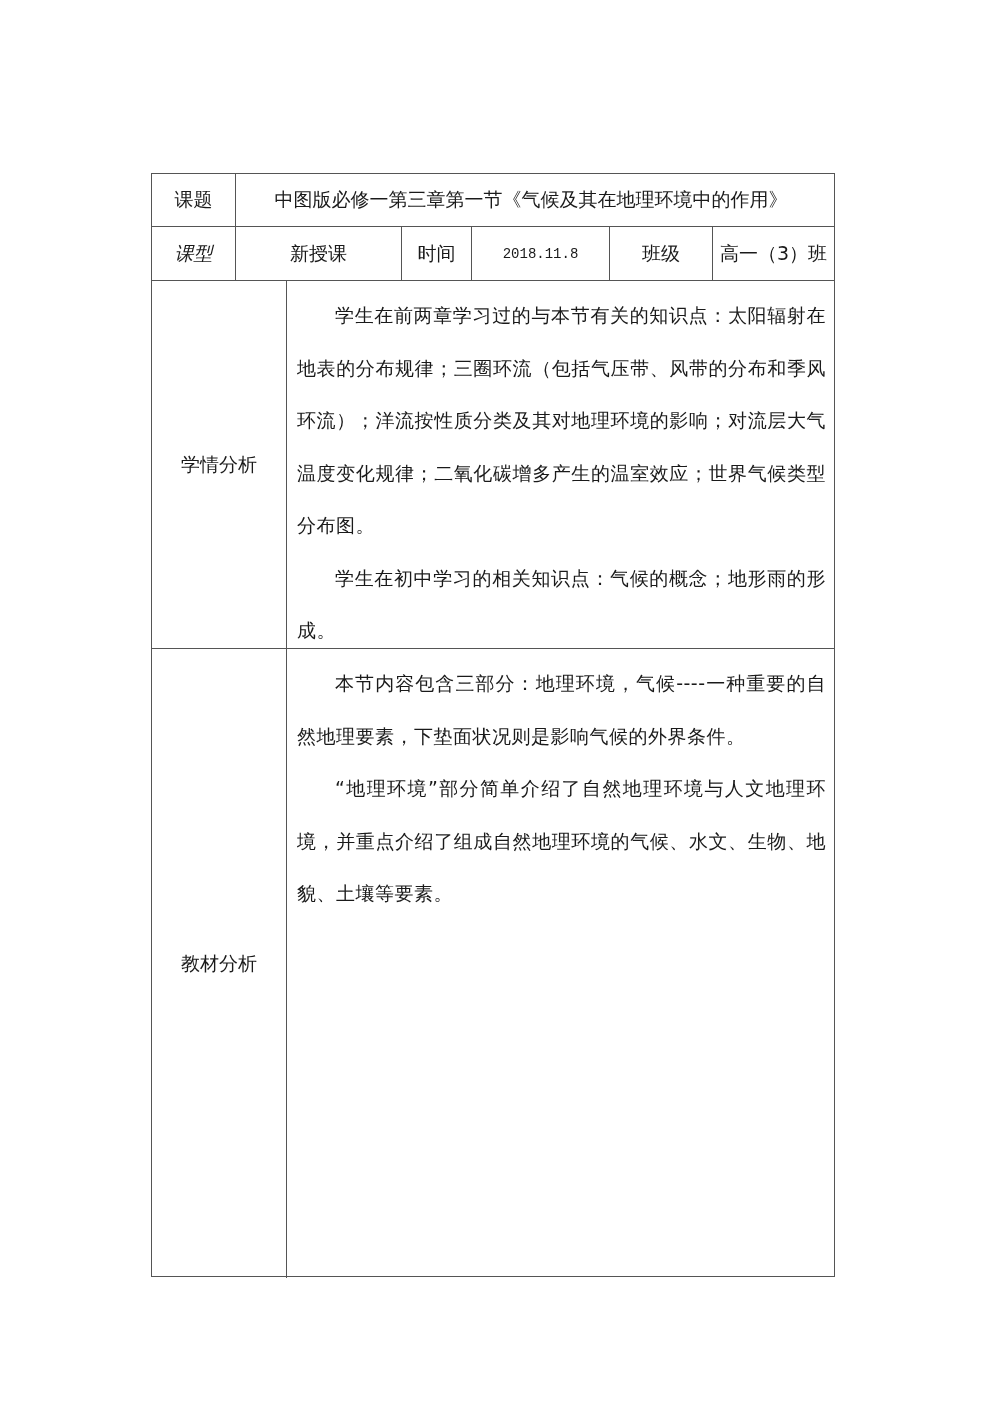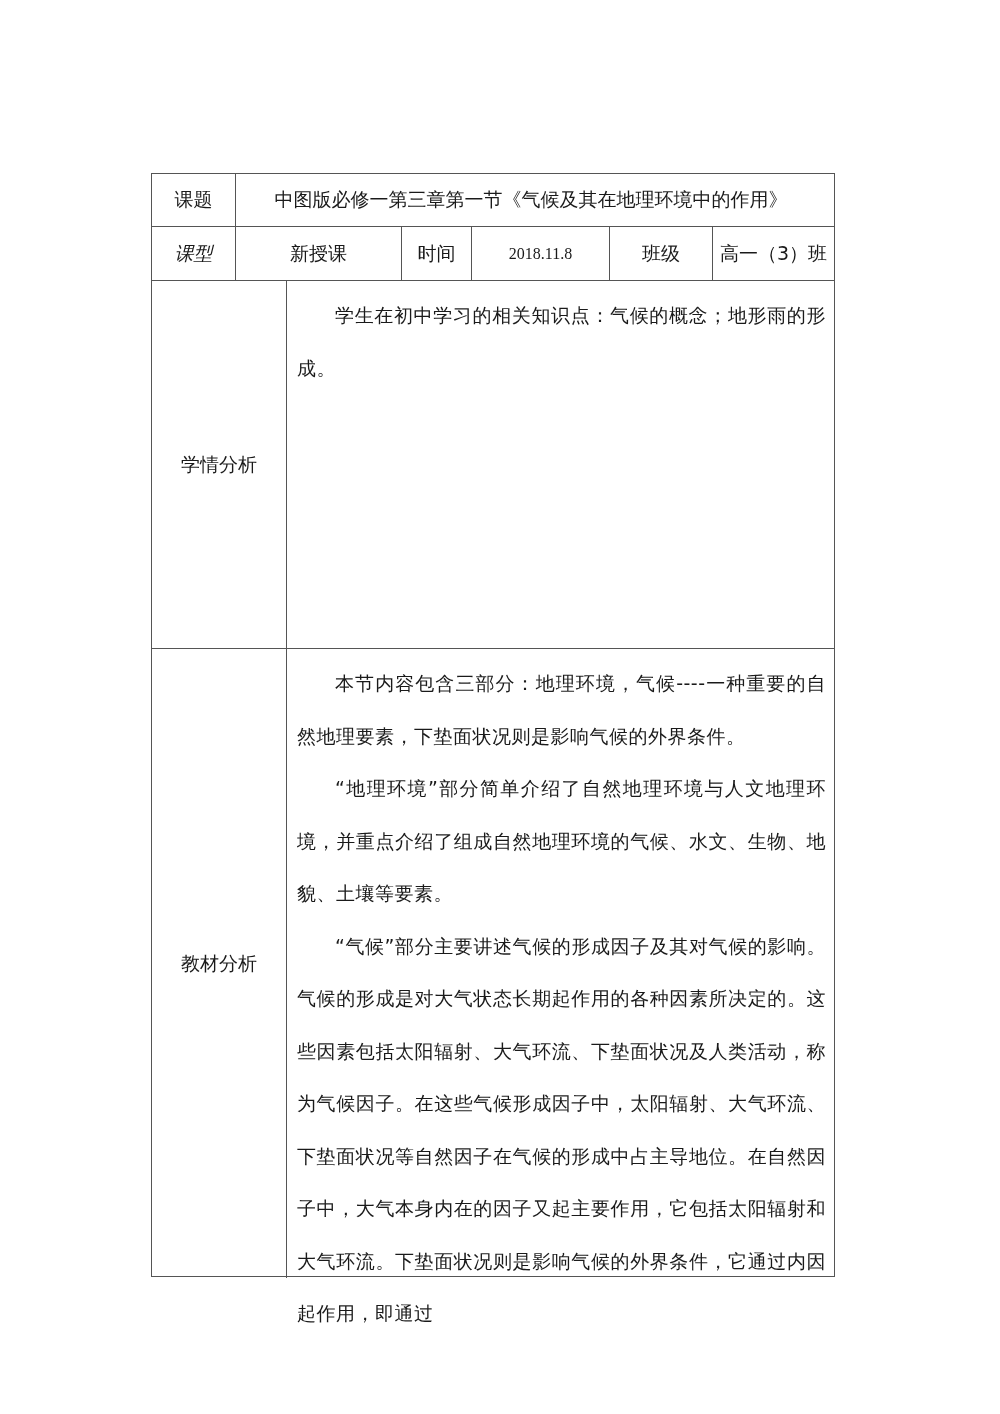--- a/index.html
+++ b/index.html
@@ -43,21 +43,21 @@
       top: 0;
       bottom: 0;
       box-sizing: border-box;
       display: flex;
       align-items: center;
       justify-content: center;
       font-size: 19px;
       border-right: 1.5px solid #555;
     }
     .cell.last { border-right: none; }
-    .mono { font-family: Liberation Serif, serif; font-size: 16px; }
+    .mono { font-family: Liberation Mono, monospace; font-size: 14px; }
     .content {
       position: absolute;
       top: 0; bottom: 0;
       box-sizing: border-box;
       padding: 8px 8px 0 10px;
     }
     .para {
       font-size: 19px;
       line-height: 52.5px;
       text-align: justify;
@@ -82,27 +82,27 @@
       <div class="cell" style="left:84px; width:166px;">新授课</div>
       <div class="cell" style="left:250px; width:70px;">时间</div>
       <div class="cell mono" style="left:320px; width:138px;">2018.11.8</div>
       <div class="cell" style="left:458px; width:103px;">班级</div>
       <div class="cell last" style="left:561px; right:0;">高一（3）班</div>
     </div>
 
     <div class="row" style="top:107px; height:368px;">
       <div class="cell" style="left:0; width:135px;">学情分析</div>
       <div class="content" style="left:135px; right:0;">
+        <p class="para indent">学生在前两章学习过的与本节有关的知识点：太阳辐射在地表的分布规律；三圈环流（包括气压带、风带的分布和季风环流）；洋流按性质分类及其对地理环境的影响；对流层大气温度变化规律；二氧化碳增多产生的温室效应；世界气候类型分布图。</p>
         <p class="para indent">学生在初中学习的相关知识点：气候的概念；地形雨的形成。</p>
       </div>
     </div>
 
     <div class="row" style="top:475px; height:629px;">
       <div class="cell" style="left:0; width:135px;">教材分析</div>
       <div class="content" style="left:135px; right:0;">
         <p class="para indent">本节内容包含三部分：地理环境，气候----一种重要的自然地理要素，下垫面状况则是影响气候的外界条件。</p>
         <p class="para indent">“地理环境”部分简单介绍了自然地理环境与人文地理环境，并重点介绍了组成自然地理环境的气候、水文、生物、地貌、土壤等要素。</p>
-        <p class="para indent">“气候”部分主要讲述气候的形成因子及其对气候的影响。气候的形成是对大气状态长期起作用的各种因素所决定的。这些因素包括太阳辐射、大气环流、下垫面状况及人类活动，称为气候因子。在这些气候形成因子中，太阳辐射、大气环流、下垫面状况等自然因子在气候的形成中占主导地位。在自然因子中，大气本身内在的因子又起主要作用，它包括太阳辐射和大气环流。下垫面状况则是影响气候的外界条件，它通过内因起作用，即通过</p>
       </div>
     </div>
 
   </div>
 </div>
 
 </body></html>

